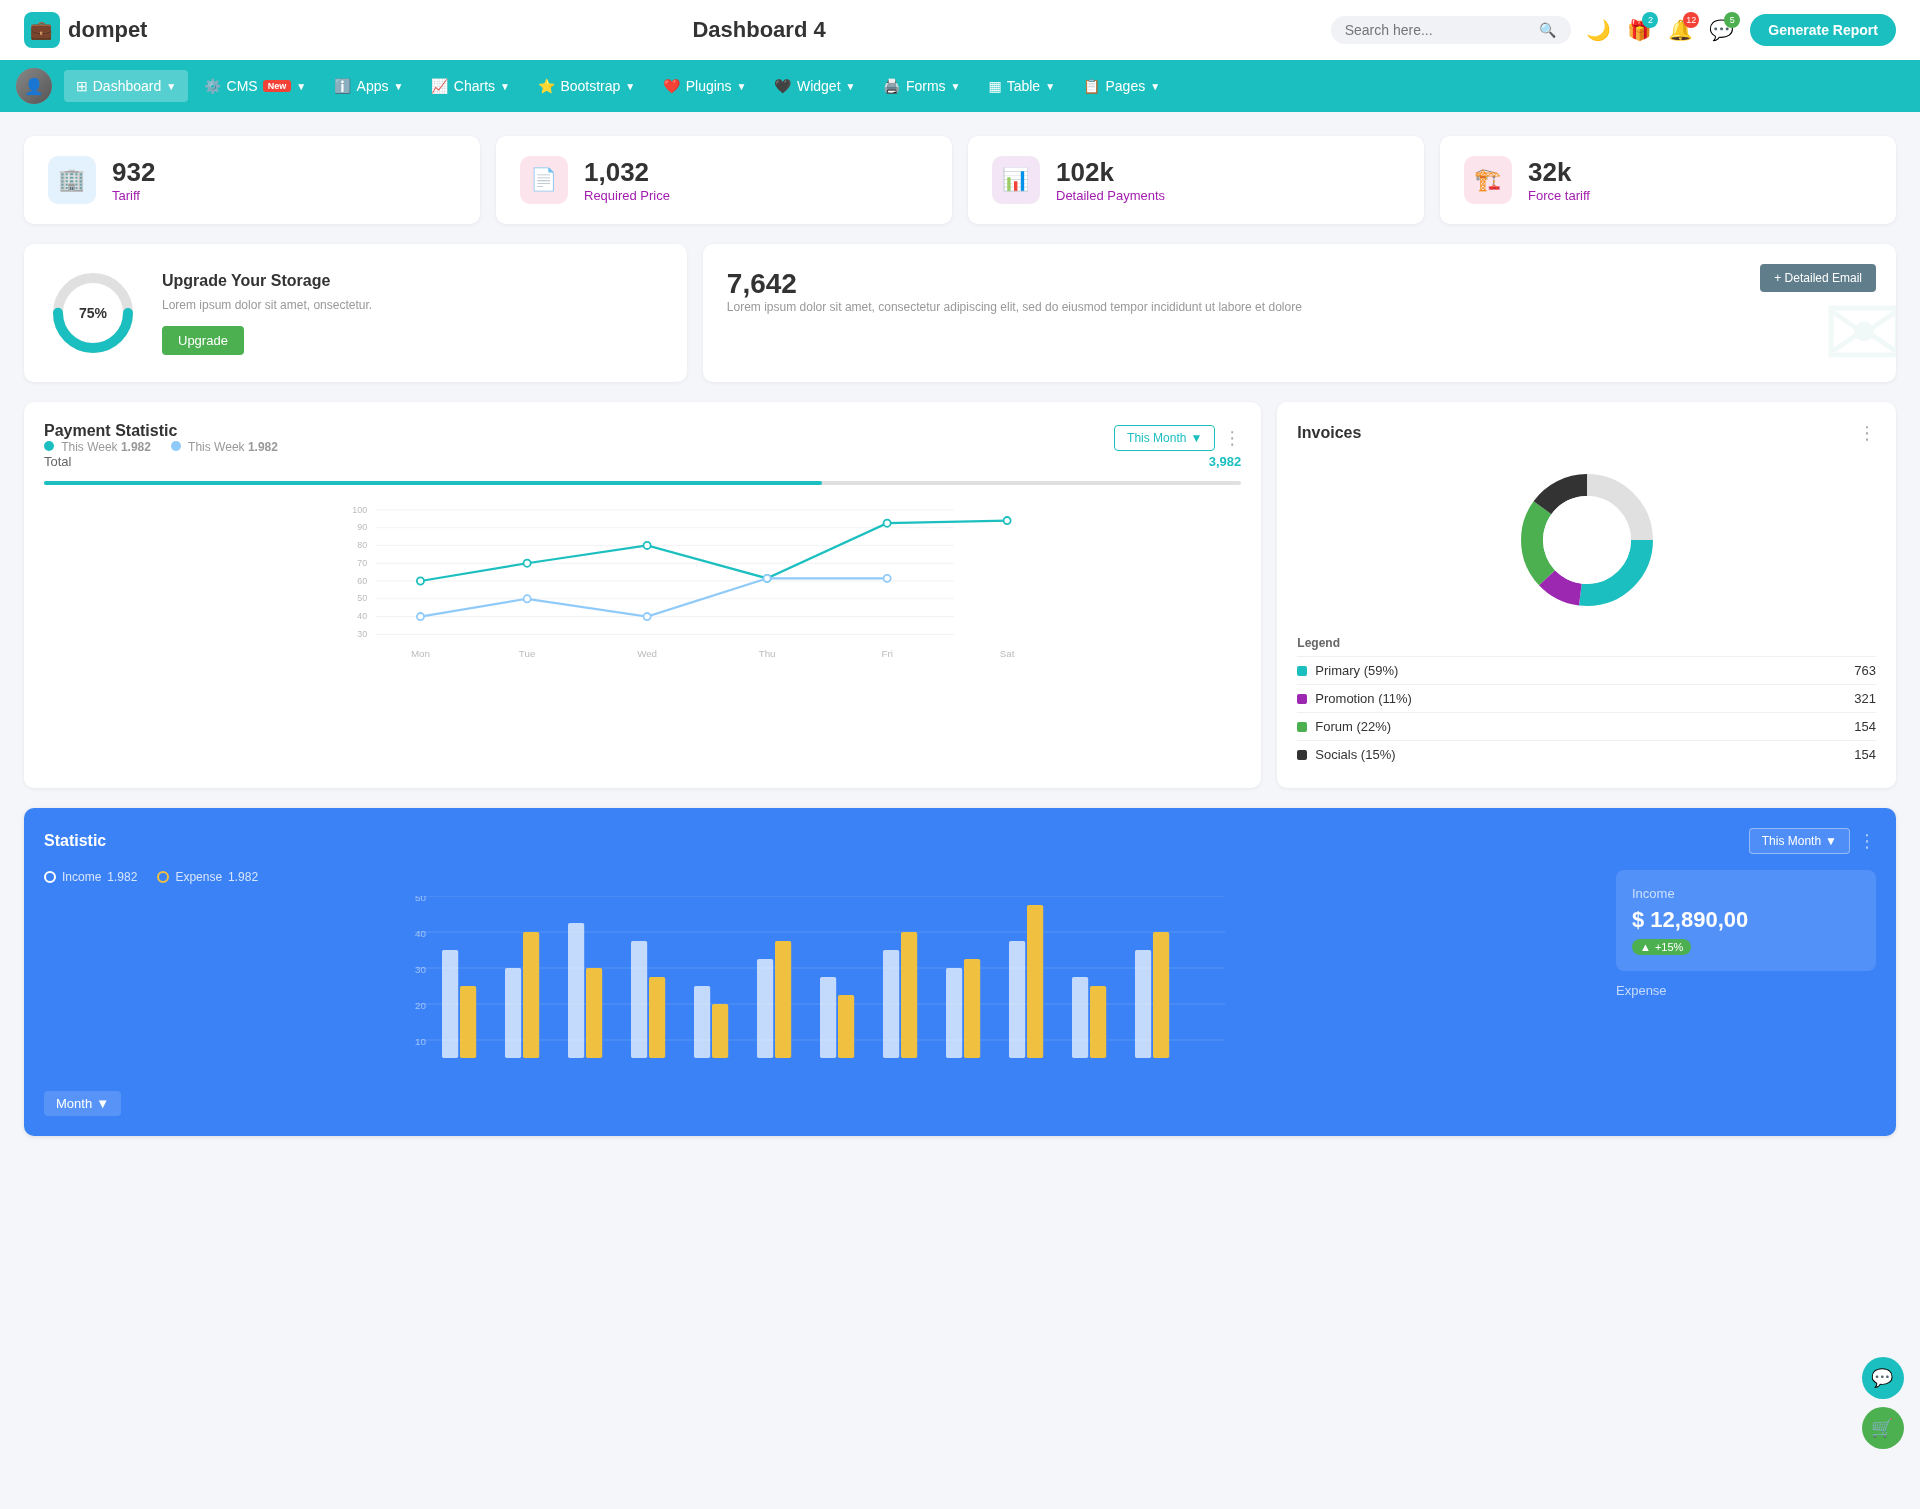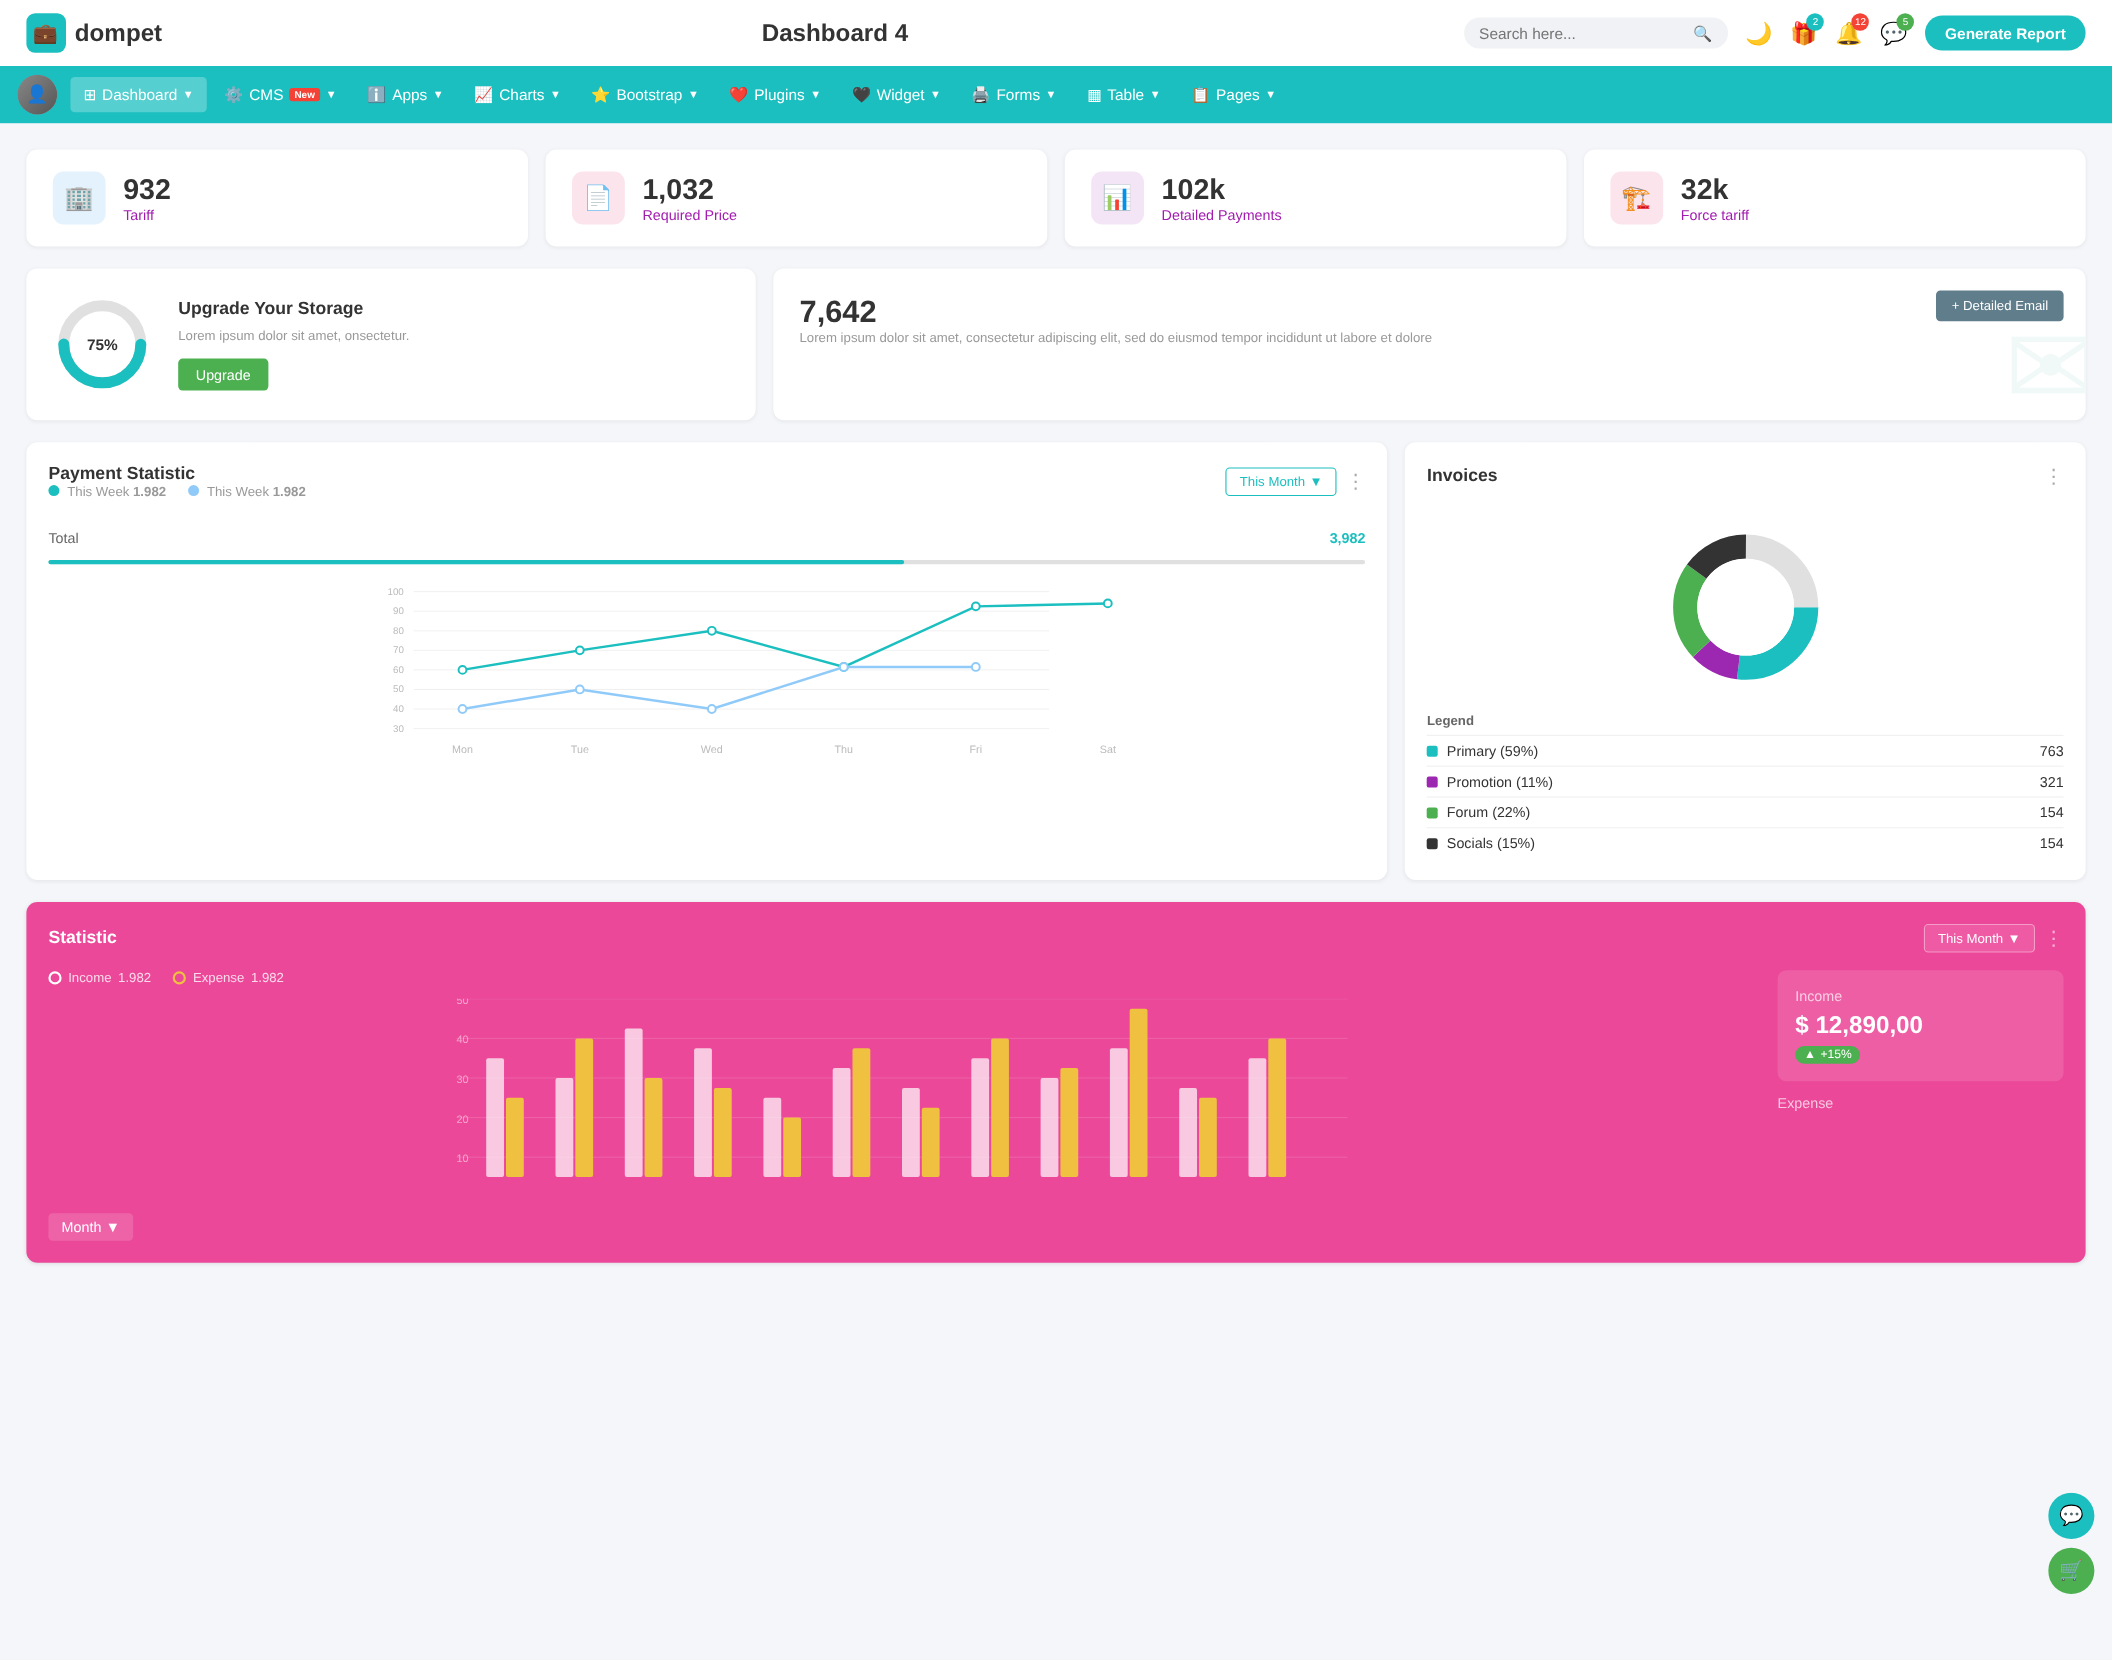--- a/index.html
+++ b/index.html
@@ -60,21 +60,21 @@
     .email-card { background: #fff; border-radius: 10px; padding: 24px; box-shadow: 0 1px 4px rgba(0,0,0,0.06); position: relative; overflow: hidden; }
     .email-number { font-size: 28px; font-weight: 700; }
     .email-subtitle { color: #1cbfbf; font-size: 14px; margin-bottom: 8px; }
     .email-desc { font-size: 12px; color: #999; }
     .btn-compose { position: absolute; top: 20px; right: 20px; background: #607d8b; color: white; border: none; border-radius: 4px; padding: 7px 14px; font-size: 12px; cursor: pointer; }
     .email-icon-bg { position: absolute; right: -10px; bottom: -10px; font-size: 100px; color: #e8f4f4; opacity: 0.6; }
 
     
     .charts-row { display: grid; grid-template-columns: 2fr 1fr; gap: 16px; margin-bottom: 20px; }
     .chart-card { background: #fff; border-radius: 10px; padding: 20px; box-shadow: 0 1px 4px rgba(0,0,0,0.06); }
-    .chart-header { display: flex; align-items: center; justify-content: space-between; margin-bottom: 28px; }
+    .chart-header { display: flex; align-items: center; justify-content: space-between; margin-bottom: 0; }
     .chart-title { font-size: 16px; font-weight: 700; }
     .chart-legend { display: flex; gap: 20px; font-size: 12px; color: #999; }
     .legend-dot { width: 10px; height: 10px; border-radius: 50%; display: inline-block; margin-right: 4px; }
     .btn-filter { border: 1px solid #1cbfbf; color: #1cbfbf; background: white; border-radius: 4px; padding: 5px 12px; font-size: 12px; cursor: pointer; display: flex; align-items: center; gap: 4px; }
     .chart-summary { display: flex; justify-content: space-between; align-items: center; margin-bottom: 12px; }
     .total-label { font-size: 13px; color: #666; }
     .total-value { font-size: 13px; color: #1cbfbf; font-weight: 700; }
     .progress-bar { height: 4px; background: #e0e0e0; border-radius: 2px; margin-bottom: 16px; }
     .progress-fill { height: 100%; background: #1cbfbf; border-radius: 2px; }
 
@@ -83,21 +83,21 @@
 
     
     .invoices-card { background: #fff; border-radius: 10px; padding: 20px; box-shadow: 0 1px 4px rgba(0,0,0,0.06); }
     .donut-chart-container { display: flex; justify-content: center; margin: 16px 0; }
     .legend-list { margin-top: 8px; }
     .legend-row { display: flex; align-items: center; justify-content: space-between; padding: 6px 0; border-top: 1px solid #f0f0f0; font-size: 13px; }
     .legend-row-left { display: flex; align-items: center; gap: 8px; }
     .legend-dot-sq { width: 10px; height: 10px; border-radius: 2px; }
 
     
-    .stat-bar-card { background: #ec4899; border-radius: 10px; padding: 20px; box-shadow: 0 1px 4px rgba(0,0,0,0.1); }
+    .stat-bar-card { background: #3b82f6; border-radius: 10px; padding: 20px; box-shadow: 0 1px 4px rgba(0,0,0,0.1); }
     .stat-bar-header { display: flex; align-items: center; justify-content: space-between; margin-bottom: 16px; }
     .stat-bar-title { font-size: 16px; font-weight: 700; color: white; }
     .btn-filter-dark { border: 1px solid rgba(255,255,255,0.4); color: white; background: rgba(255,255,255,0.1); border-radius: 4px; padding: 5px 12px; font-size: 12px; cursor: pointer; display: flex; align-items: center; gap: 4px; }
     .bar-chart-area { display: flex; gap: 20px; }
     .bar-chart-left { flex: 1; }
     .bar-chart-right { width: 260px; }
     .income-panel { background: rgba(255,255,255,0.12); border-radius: 8px; padding: 16px; }
     .income-label { font-size: 13px; color: rgba(255,255,255,0.7); margin-bottom: 6px; }
     .income-value { font-size: 22px; font-weight: 700; color: white; }
     .income-badge { display: inline-flex; align-items: center; gap: 4px; background: #4caf50; color: white; border-radius: 12px; padding: 2px 8px; font-size: 11px; margin-top: 6px; }

